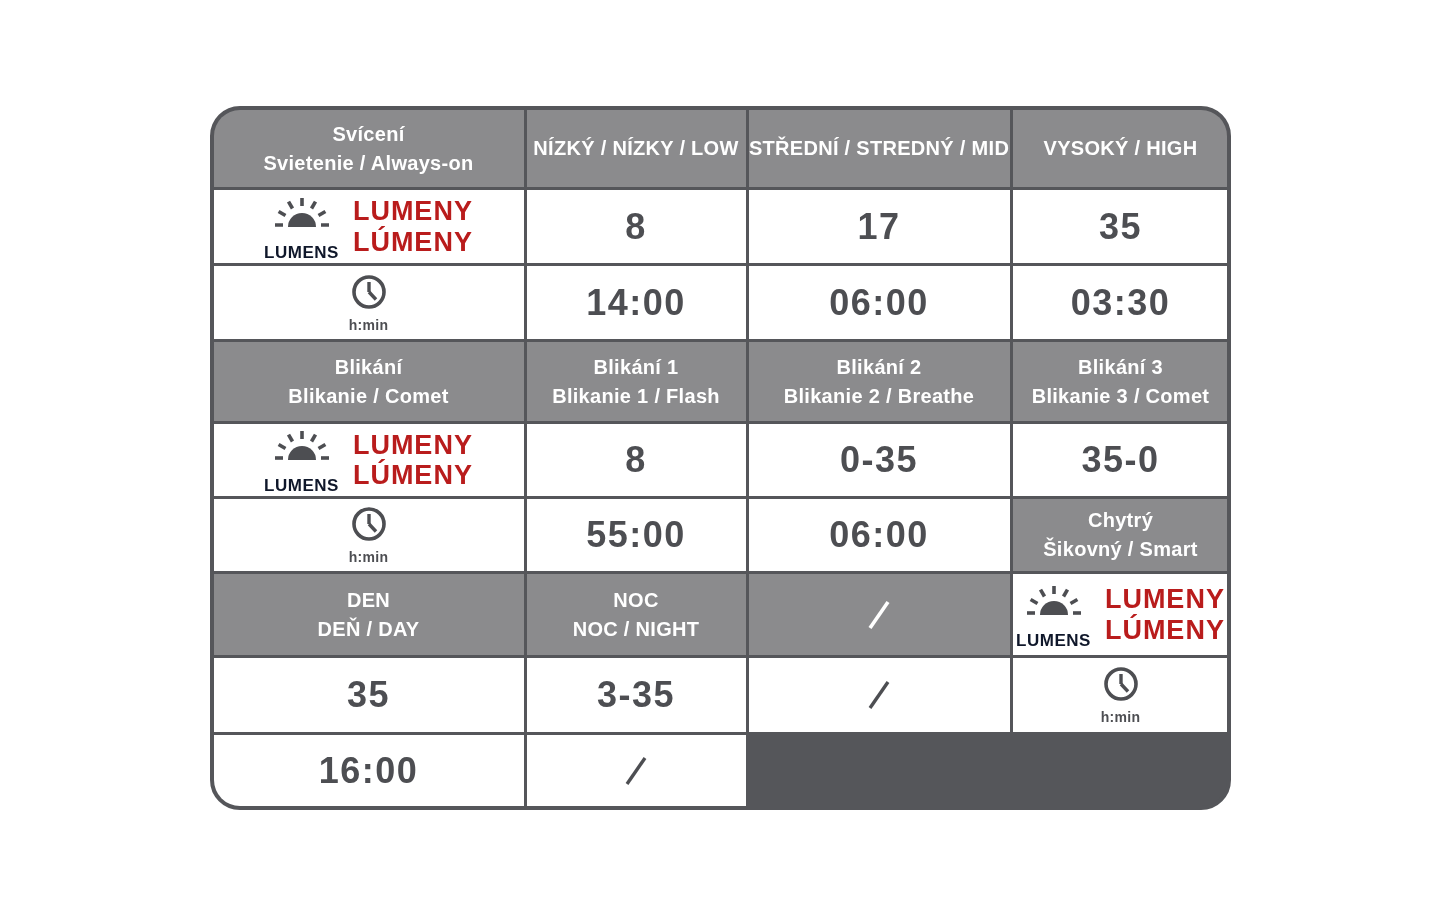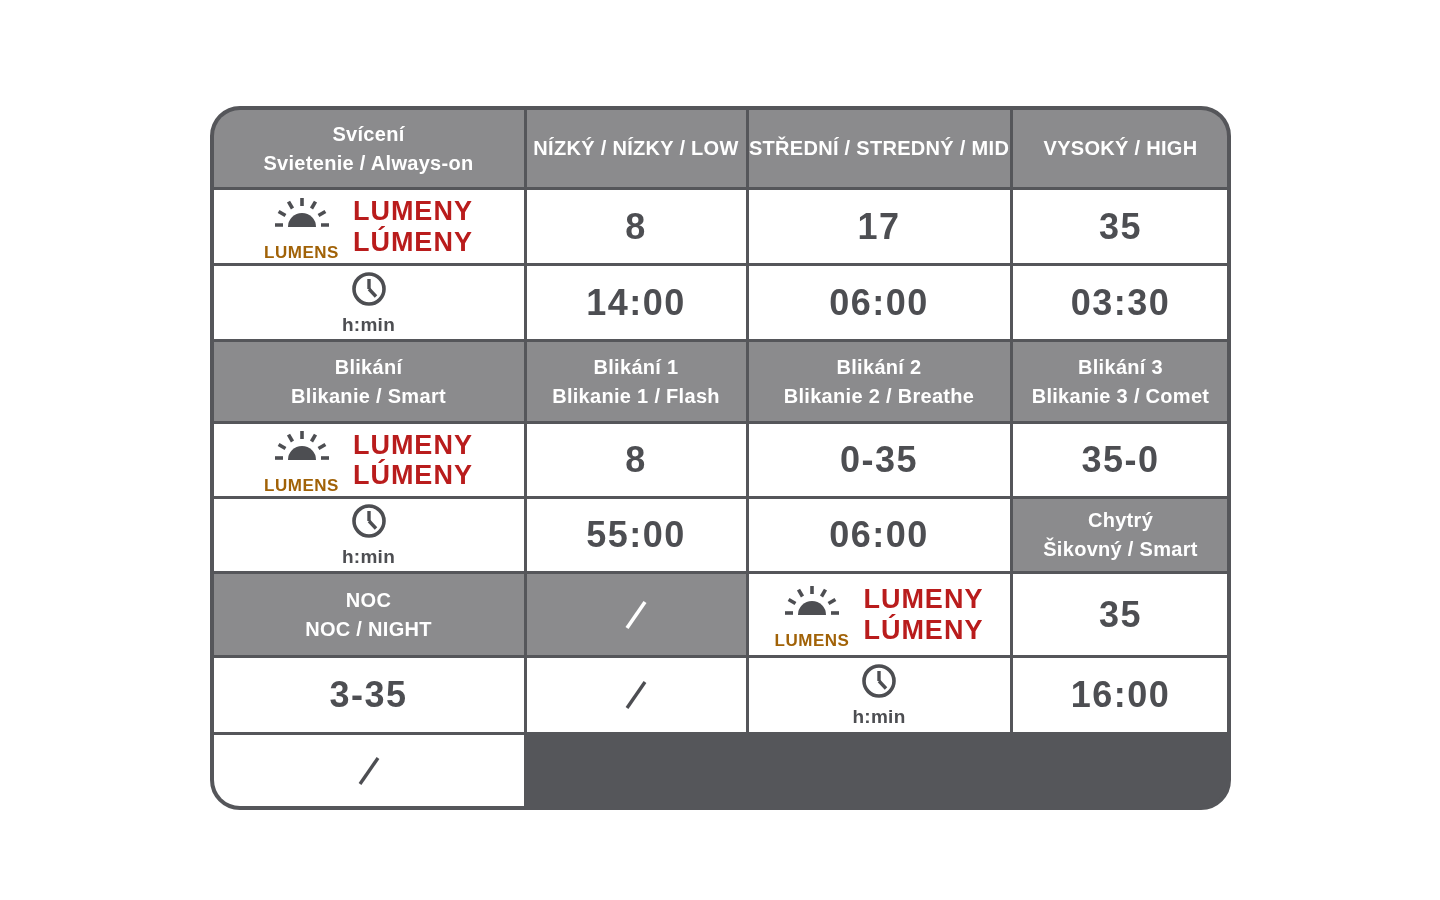--- a/index.html
+++ b/index.html
@@ -31,25 +31,25 @@
   .gray { background: #8b8b8d; color: #ffffff; }
   .white { background: #ffffff; color: #4d4e52; }
 
   .hl { display: block; font-weight: bold; font-size: 20px; line-height: 1.45; letter-spacing: 0.3px; }
   .hl2 { font-size: 20px; }
 
   .val { font-size: 36px; font-weight: bold; letter-spacing: 1.5px; }
 
   .iconlab { flex-direction: row; gap: 14px; }
   .sunwrap { display: flex; flex-direction: column; align-items: center; }
-  .suncap { font-size: 17px; font-weight: bold; letter-spacing: 0.5px; color: #a16207; margin-top: 14px; }
+  .suncap { font-size: 17px; font-weight: bold; letter-spacing: 0.5px; color: #0f172a; margin-top: 14px; }
   .lumtxt { display: flex; flex-direction: column; align-items: flex-start; }
   .lumtxt span { font-size: 27px; font-weight: bold; letter-spacing: 1px; line-height: 1.12; color: #b91c1c; }
 
-  .clockcap { font-size: 19px; font-weight: bold; color: #4d4e52; margin-top: 2px; letter-spacing: 0.3px; }
+  .clockcap { font-size: 14px; font-weight: bold; color: #4d4e52; margin-top: 2px; letter-spacing: 0.3px; }
 
   svg { display: block; }
 </style>
 </head>
 <body>
 
 <div class="spec-table">
 
   <div class="cell gray">
     <span class="hl">Svícení</span>
@@ -109,21 +109,21 @@
   </div>
   <div class="cell white val">
     <span>06:00</span>
   </div>
   <div class="cell white val">
     <span>03:30</span>
   </div>
 
   <div class="cell gray">
     <span class="hl">Blikání</span>
-    <span class="hl hl2">Blikanie / Smart</span>
+    <span class="hl hl2">Blikanie / Comet</span>
   </div>
   <div class="cell gray">
     <span class="hl">Blikání 1</span>
     <span class="hl hl2">Blikanie 1 / Flash</span>
   </div>
   <div class="cell gray">
     <span class="hl">Blikání 2</span>
     <span class="hl hl2">Blikanie 2 / Breathe</span>
   </div>
   <div class="cell gray">
@@ -175,20 +175,24 @@
   </div>
   <div class="cell white val">
     <span>06:00</span>
   </div>
 
   <div class="cell gray">
     <span class="hl">Chytrý</span>
     <span class="hl hl2">Šikovný / Smart</span>
   </div>
   <div class="cell gray">
+    <span class="hl">DEN</span>
+    <span class="hl hl2">DEŇ / DAY</span>
+  </div>
+  <div class="cell gray">
     <span class="hl">NOC</span>
     <span class="hl hl2">NOC / NIGHT</span>
   </div>
   <div class="cell gray">
     <svg width="44" height="44" viewBox="0 0 44 44">
       <line x1="13" y1="35" x2="31" y2="9" stroke="#ffffff" stroke-width="3.6"></line>
     </svg>
   </div>
 
   <div class="cell white iconlab">

